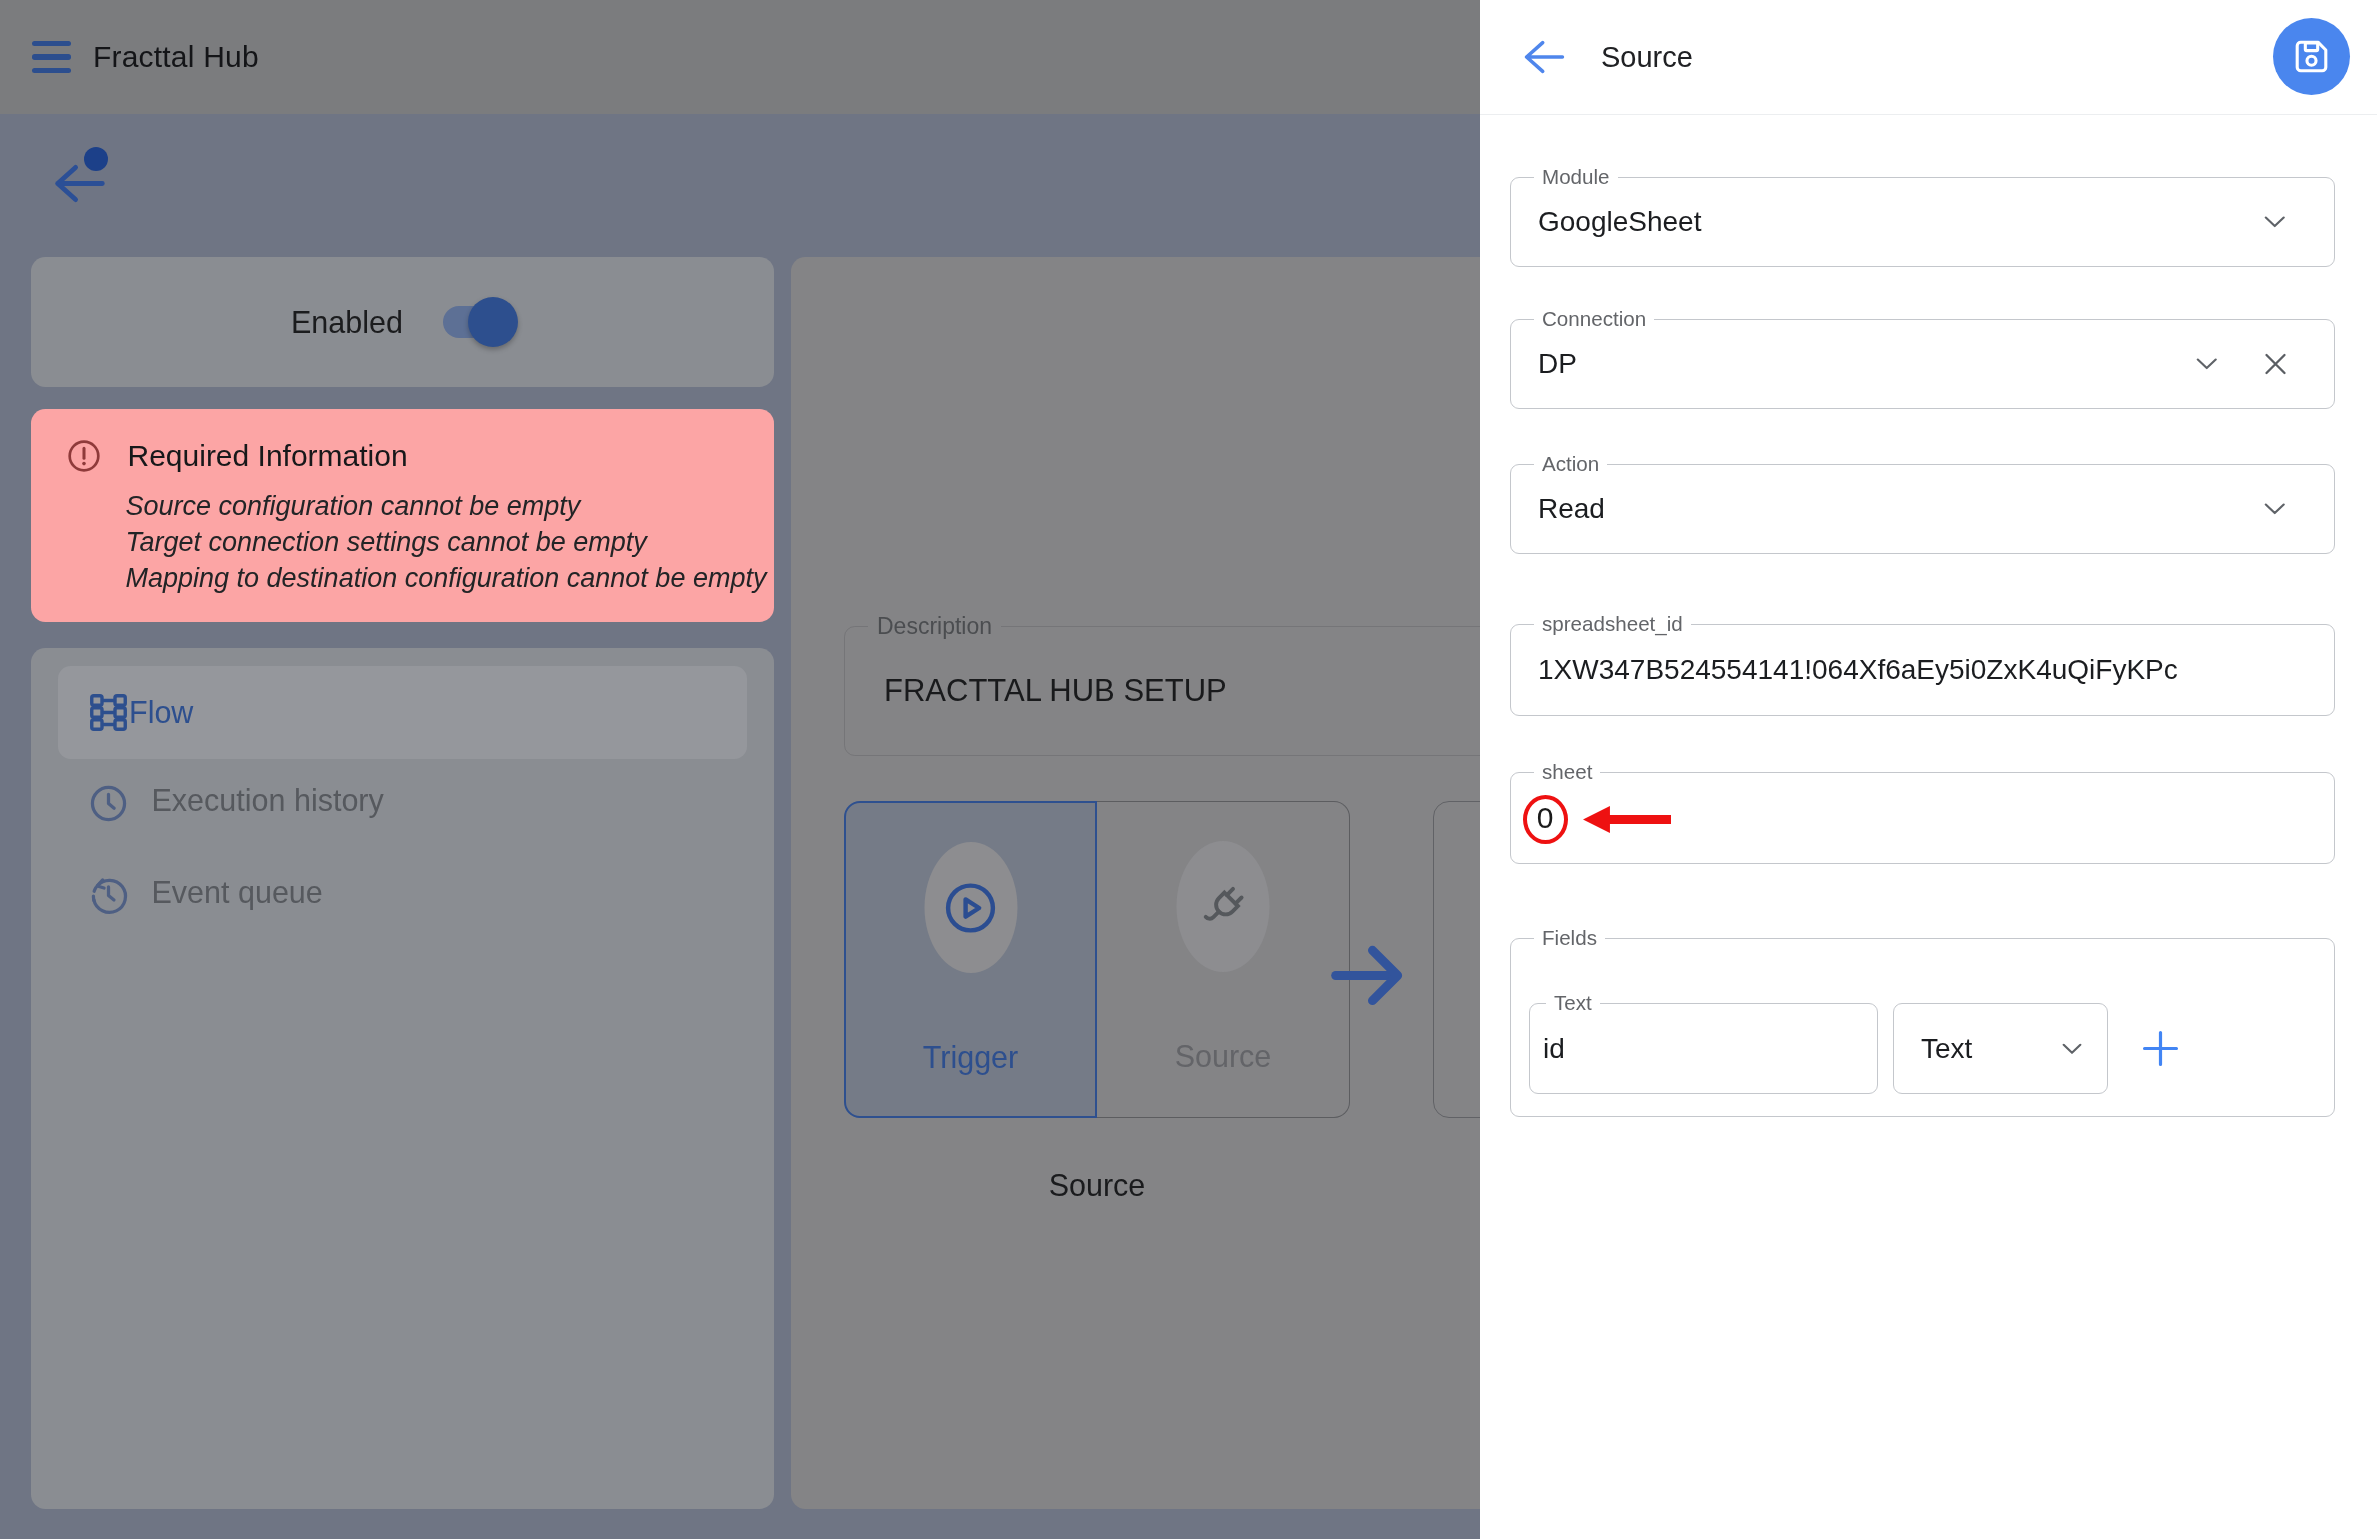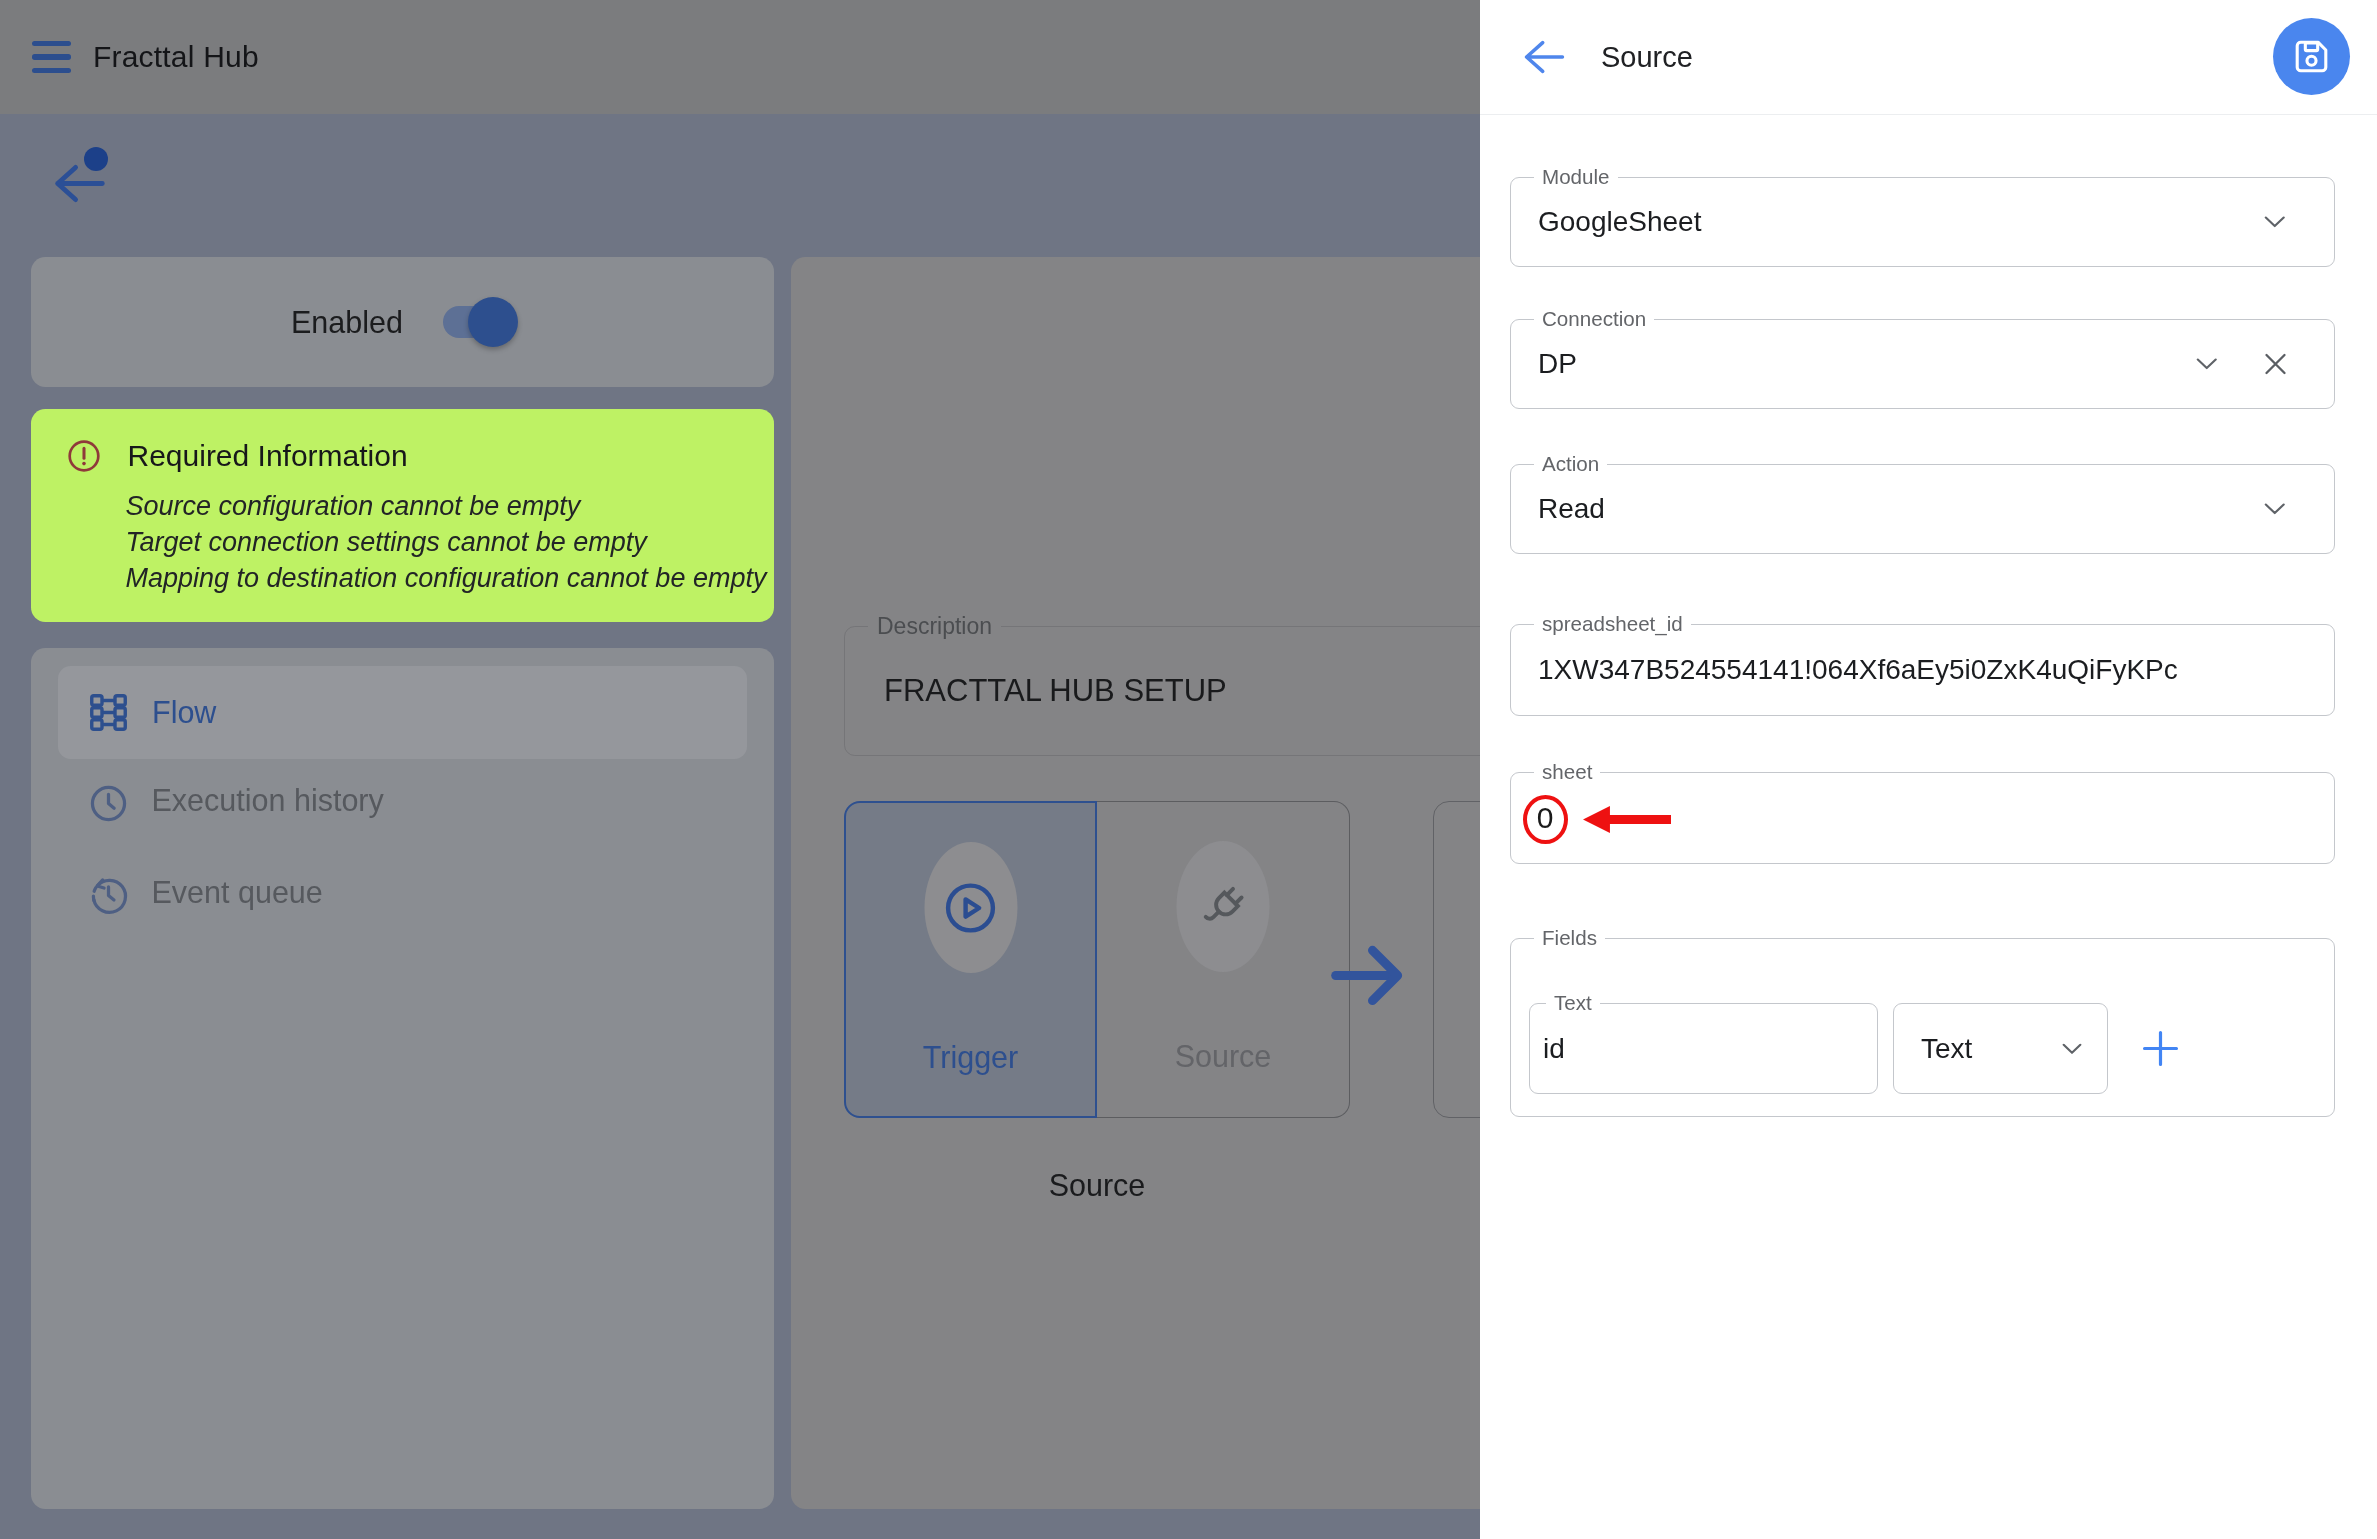--- a/index.html
+++ b/index.html
@@ -22,28 +22,28 @@
   .back-row svg { position:absolute; left:0; top:16px; }
   .notif-dot { position:absolute; left:32px; top:0; width:24px; height:24px; border-radius:50%; background:#1c4089; }
 
   .card { position:absolute; border-radius:14.4px; }
   .enabled-card { left:30.5px; top:257px; width:743px; height:130px; background:#8a8d92; display:flex; align-items:center; justify-content:center; gap:40px; }
   .enabled-label { font-size:30.5px; color:#1b1c1e; }
   .toggle { position:relative; width:70px; height:34px; cursor:pointer; }
   .toggle .track { position:absolute; left:0; top:0.9px; width:70px; height:32px; border-radius:16px; background:#5d7095; }
   .toggle .thumb { position:absolute; right:-5.4px; top:-8px; width:50px; height:50px; border-radius:50%; background:#2d4f8e; box-shadow:0 2.7px 5.4px rgba(0,0,0,.25); }
 
-  .alert-card { left:30.5px; top:409px; width:743px; height:213px; background:#bef264; }
+  .alert-card { left:30.5px; top:409px; width:743px; height:213px; background:#fca5a5; }
   .alert-head { position:absolute; left:36px; top:30px; display:flex; align-items:center; gap:27px; }
   .alert-title { font-size:30px; color:#17181a; }
   .alert-lines { position:absolute; left:95px; top:79px;font-style:italic; }
   .alert-line { font-size:27px; line-height:36px; color:#222426; }
 
   .nav-card { left:30.5px; top:648px; width:743px; height:861px; background:#8a8d92; }
-  .nav-pill { position:absolute; left:27px; top:18px; width:689px; height:93px; border-radius:12.6px; background:#95979c; display:flex; align-items:center; padding-left:30.5px; gap:23px; cursor:pointer; }
+  .nav-pill { position:absolute; left:27px; top:18px; width:689px; height:93px; border-radius:12.6px; background:#95979c; display:flex; align-items:center; padding-left:30.5px; cursor:pointer; }
   .nav-pill .nav-label { font-size:30.5px; font-weight:500; color:#2d4f8e; }
   .nav-row { position:absolute; left:57px; display:flex; align-items:flex-start; gap:23px; cursor:pointer; }
   .nav-row .nav-label { font-size:30.5px; color:#56595e; }
   .nav-row.r1 { top:135px; height:45px; }
   .nav-row.r2 { top:227px; height:45px; }
 
   .canvas-card { left:791px; top:257px; width:1561px; height:1252px; background:#848486; }
 
   .ffield { position:absolute; border:1.8px solid #757578; border-radius:10.8px; }
   .ffield .flabel { position:absolute; top:-13.5px; left:23px; padding:0 9px; background:#848486; font-size:23px; color:#4b4d50; line-height:25px; }

